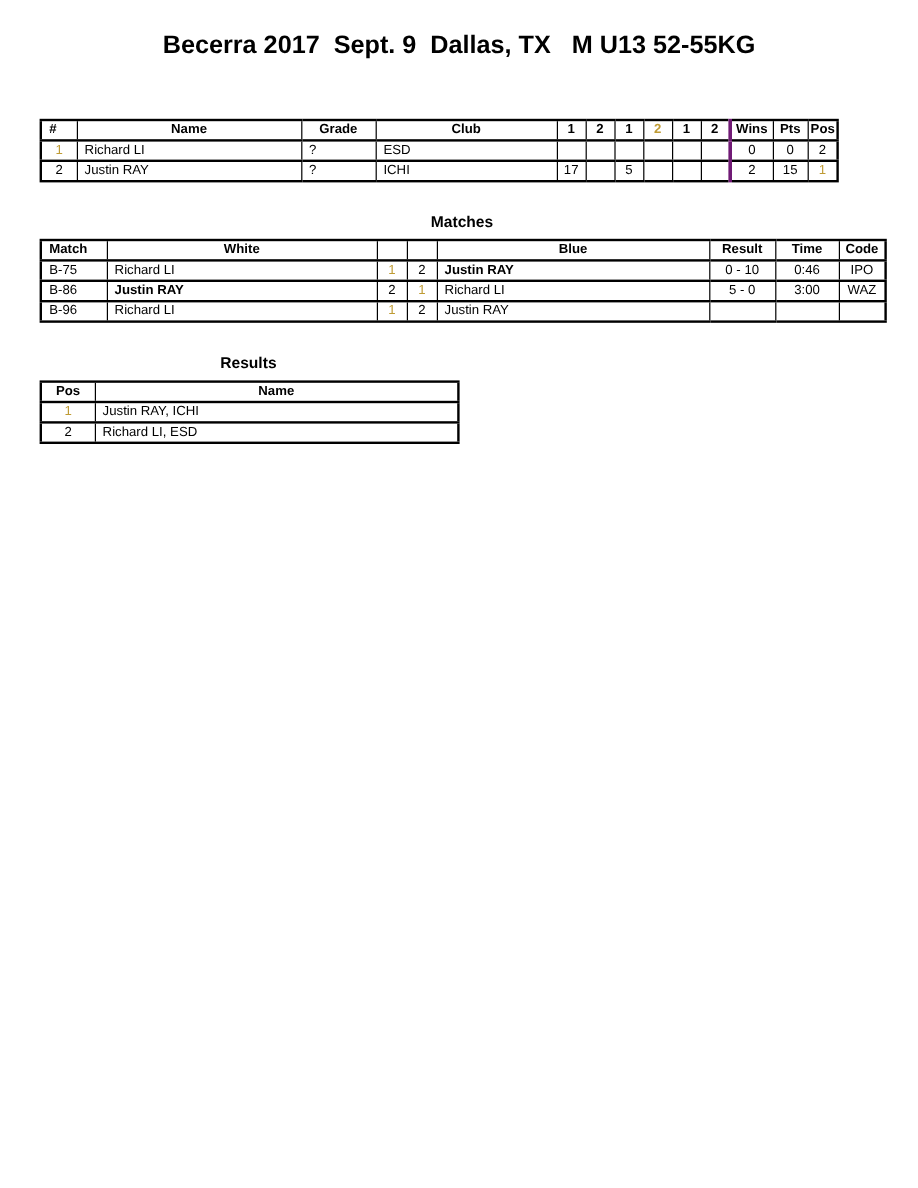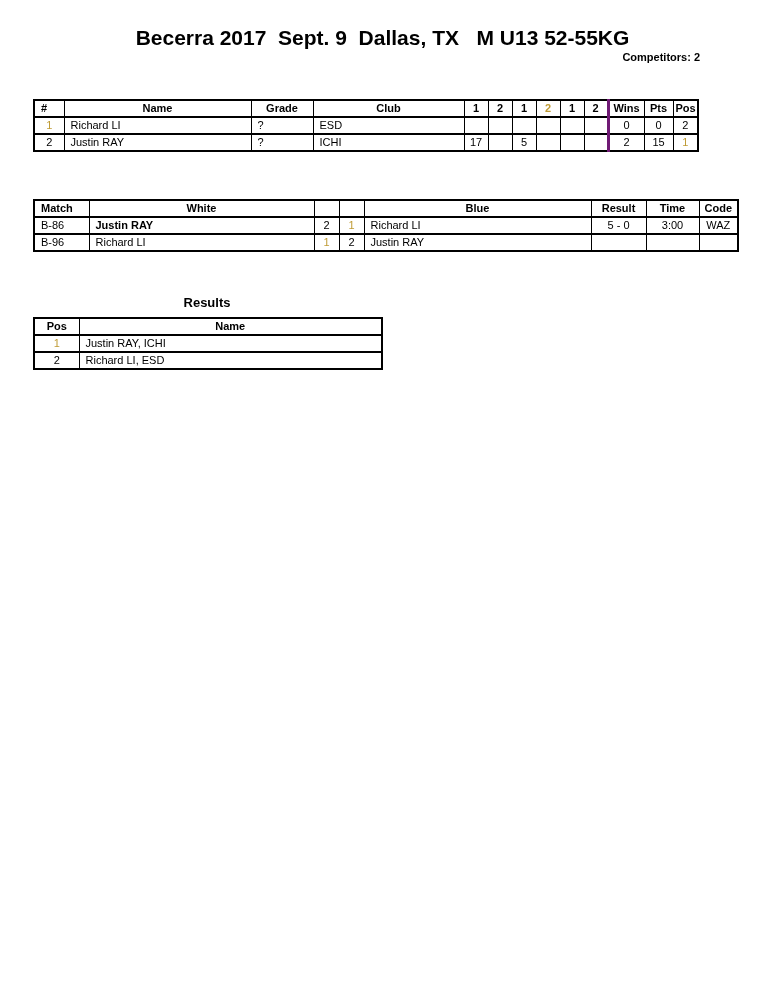--- a/index.html
+++ b/index.html
@@ -31,21 +31,20 @@
   .sep-left { border-left:3px solid #701a75; }
   .gold { color:var(--gold, #b8860b); }
   .winner { font-weight:bold; }
 </style>
 </head>
 <body>
 
 <div class="page">
 
   <div class="title">Becerra 2017  Sept. 9  Dallas, TX   M U13 52-55KG</div>
-  <div class="count-label">Competitors: 2</div>
 
   <div class="section-heading h-competitors">Competitors</div>
 
   <table class="t-competitors">
     <colgroup>
       <col style="width:30px">
         <col style="width:187px">
         <col style="width:62px">
         <col style="width:151px">
       <col style="width:24px">
@@ -100,20 +99,21 @@
       <td></td>
       <td></td>
       <td></td>
       <td class="sep-left">2</td>
       <td>15</td>
       <td class="gold">1</td>
     </tr>
   </tbody>
     </table>
 
+  <div class="section-heading h-matches">Matches</div>
 
   <table class="t-matches">
     <colgroup>
       <col style="width:55px">
         <col style="width:225px">
         <col style="width:25px">
         <col style="width:25px">
       <col style="width:227px">
         <col style="width:55px">
         <col style="width:53px">
@@ -122,20 +122,30 @@
     <tbody>
         <tr>
       <th class="al">Match</th>
       <th>White</th>
       <th></th>
       <th></th>
       <th>Blue</th>
       <th>Result</th>
       <th>Time</th>
       <th>Code</th>
+    </tr>
+    <tr>
+      <td class="al">B-75</td>
+      <td class="al">Richard LI</td>
+      <td class="gold">1</td>
+      <td>2</td>
+      <td class="al winner">Justin RAY</td>
+      <td>0 - 10</td>
+      <td>0:46</td>
+      <td>IPO</td>
     </tr>
     <tr>
       <td class="al">B-86</td>
       <td class="al winner">Justin RAY</td>
       <td>2</td>
       <td class="gold">1</td>
       <td class="al">Richard LI</td>
       <td>5 - 0</td>
       <td>3:00</td>
       <td>WAZ</td>

